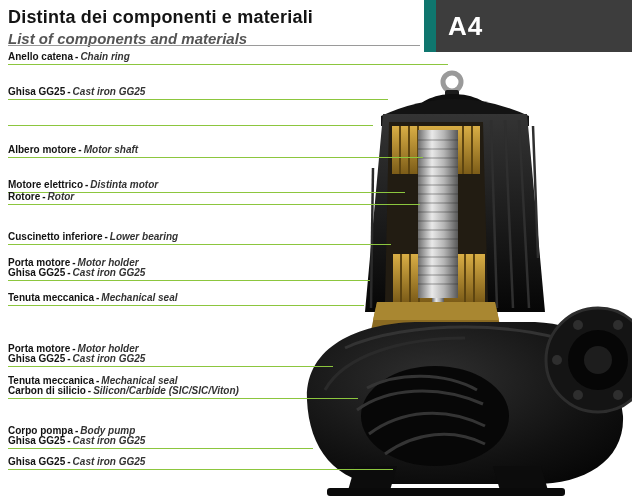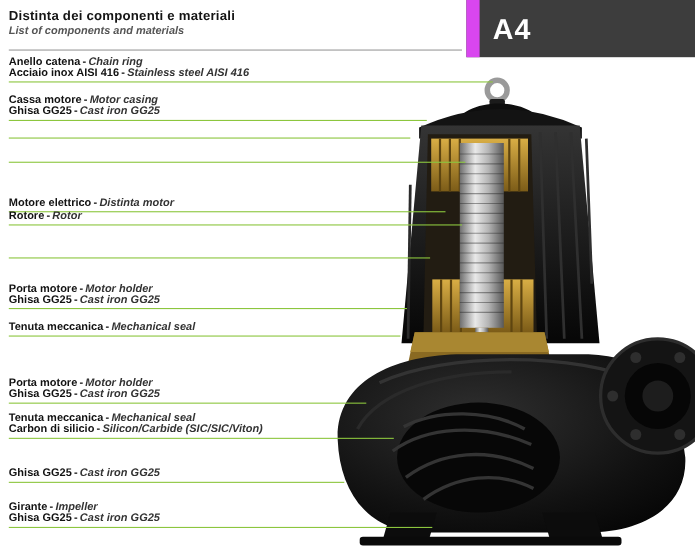--- a/index.html
+++ b/index.html
@@ -3,27 +3,27 @@
 <meta charset="utf-8">
 <style>
   * { margin:0; padding:0; box-sizing:border-box; }
   html,body { width:632px; height:500px; }
   body {
     position:relative; background:#ffffff; overflow:hidden;
     font-family:"Liberation Sans", sans-serif;
   }
   
   .header { position:absolute; left:8px; top:7px; width:410px; z-index:4; }
-  .title { font-size:12px; font-weight:bold; color:#141414; letter-spacing:.2px; }
-  .subtitle { font-size:10px; font-weight:bold; font-style:italic; color:#555; margin-top:2px; }
+  .title { font-size:18px; font-weight:bold; color:#141414; letter-spacing:.2px; }
+  .subtitle { font-size:15px; font-weight:bold; font-style:italic; color:#555; margin-top:2px; }
   .rule { position:absolute; left:8px; top:45px; width:412px; height:1px; background:#9a9a9a; z-index:4; }
   
   .badge {
     position:absolute; right:0; top:0; width:208px; height:52px;
-    background:#3d3d3d; border-left:12px solid #d946ef;
+    background:#3d3d3d; border-left:12px solid #0f766e;
     display:flex; align-items:center; z-index:4;
   }
   .badge span { color:#ffffff; font-weight:bold; font-size:26px; padding-left:12px; letter-spacing:1px; }
   
   .label-row { position:absolute; left:8px; z-index:6; pointer-events:none; }
   .lr-line { font-size:10px; line-height:10px; white-space:nowrap; }
   .it  { font-weight:bold; color:#121212; }
   .sep { font-weight:bold; color:#121212; margin:0 2px; }
   .en  { font-weight:bold; font-style:italic; color:#333; }
   .leader { height:1px; background:#8cc63e; margin-top:2px; }
@@ -117,49 +117,49 @@
       <circle cx="333" cy="277" r="5"></circle>
   </g>
 
   <path d="M70,418 L112,418 L104,446 L62,446 Z" fill="#0c0c0c"></path>
   <path d="M208,418 L256,418 L264,446 L216,446 Z" fill="#0c0c0c"></path>
   <rect x="42" y="440" width="238" height="8" rx="3" fill="#0a0a0a"></rect>
 </svg>
 
 <div class="label-row" style="top:52px;width:440px">
   <div class="lr-line"><span class="it">Anello catena</span><span class="sep">-</span><span class="en">Chain ring</span></div>
-  <div class="lr-line"><span class="it">Acciaio inox AISI 416</span><span class="sep">-</span><span class="en">Stainless steel AISI 416</span></div>
   <div class="leader"></div>
 </div>
 
 <div class="label-row" style="top:87px;width:380px">
-  <div class="lr-line"><span class="it">Cassa motore</span><span class="sep">-</span><span class="en">Motor casing</span></div>
   <div class="lr-line"><span class="it">Ghisa GG25</span><span class="sep">-</span><span class="en">Cast iron GG25</span></div>
   <div class="leader"></div>
 </div>
 
 <div class="label-row" style="top:123px;width:365px">
   <div class="leader"></div>
 </div>
 
 <div class="label-row" style="top:145px;width:415px">
+  <div class="lr-line"><span class="it">Albero motore</span><span class="sep">-</span><span class="en">Motor shaft</span></div>
   <div class="leader"></div>
 </div>
 
 <div class="label-row" style="top:180px;width:397px">
   <div class="lr-line"><span class="it">Motore elettrico</span><span class="sep">-</span><span class="en">Distinta motor</span></div>
   <div class="leader"></div>
 </div>
 
 <div class="label-row" style="top:192px;width:412px">
   <div class="lr-line"><span class="it">Rotore</span><span class="sep">-</span><span class="en">Rotor</span></div>
   <div class="leader"></div>
 </div>
 
 <div class="label-row" style="top:232px;width:383px">
+  <div class="lr-line"><span class="it">Cuscinetto inferiore</span><span class="sep">-</span><span class="en">Lower bearing</span></div>
   <div class="leader"></div>
 </div>
 
 <div class="label-row" style="top:258px;width:362px">
   <div class="lr-line"><span class="it">Porta motore</span><span class="sep">-</span><span class="en">Motor holder</span></div>
   <div class="lr-line"><span class="it">Ghisa GG25</span><span class="sep">-</span><span class="en">Cast iron GG25</span></div>
   <div class="leader"></div>
 </div>
 
 <div class="label-row" style="top:293px;width:356px">
@@ -173,21 +173,21 @@
   <div class="leader"></div>
 </div>
 
 <div class="label-row" style="top:376px;width:350px">
   <div class="lr-line"><span class="it">Tenuta meccanica</span><span class="sep">-</span><span class="en">Mechanical seal</span></div>
   <div class="lr-line"><span class="it">Carbon di silicio</span><span class="sep">-</span><span class="en">Silicon/Carbide (SIC/SIC/Viton)</span></div>
   <div class="leader"></div>
 </div>
 
 <div class="label-row" style="top:426px;width:305px">
+  <div class="lr-line"><span class="it">Corpo pompa</span><span class="sep">-</span><span class="en">Body pump</span></div>
   <div class="lr-line"><span class="it">Ghisa GG25</span><span class="sep">-</span><span class="en">Cast iron GG25</span></div>
   <div class="leader"></div>
 </div>
 
 <div class="label-row" style="top:457px;width:385px">
-  <div class="lr-line"><span class="it">Girante</span><span class="sep">-</span><span class="en">Impeller</span></div>
   <div class="lr-line"><span class="it">Ghisa GG25</span><span class="sep">-</span><span class="en">Cast iron GG25</span></div>
   <div class="leader"></div>
 </div>
 
 </body></html>

